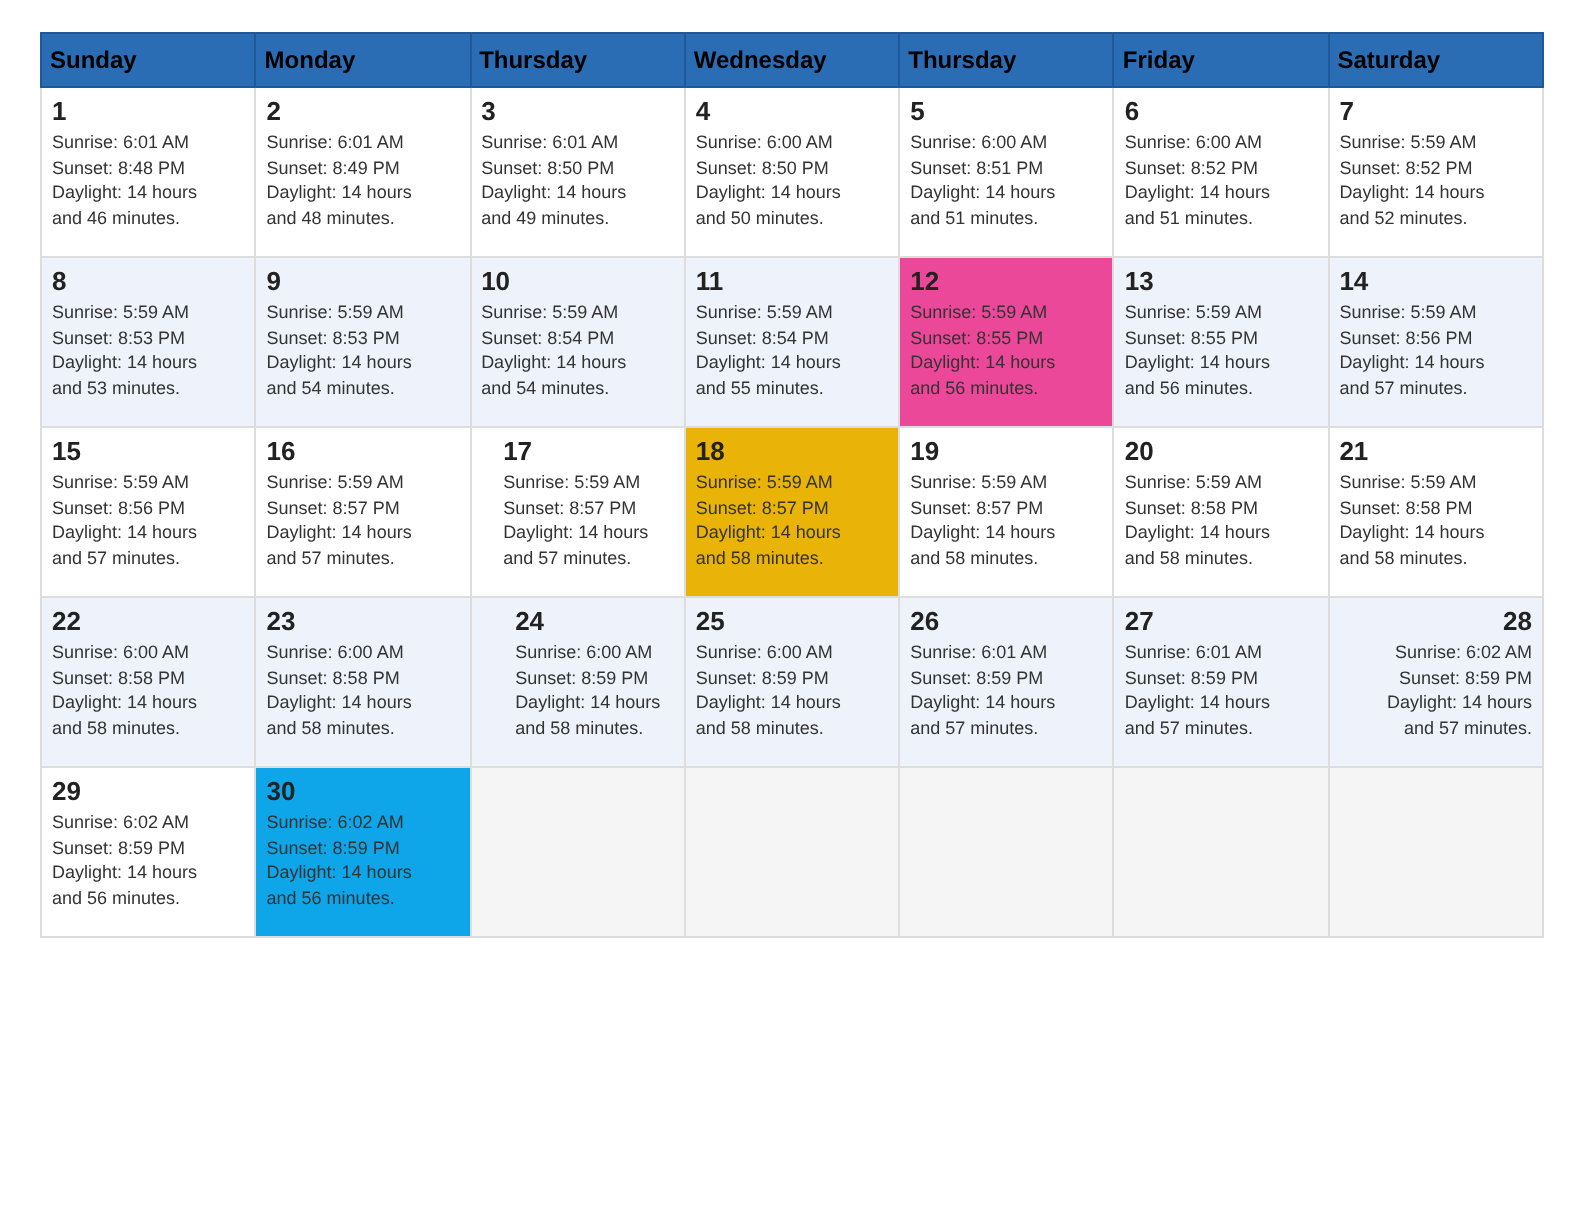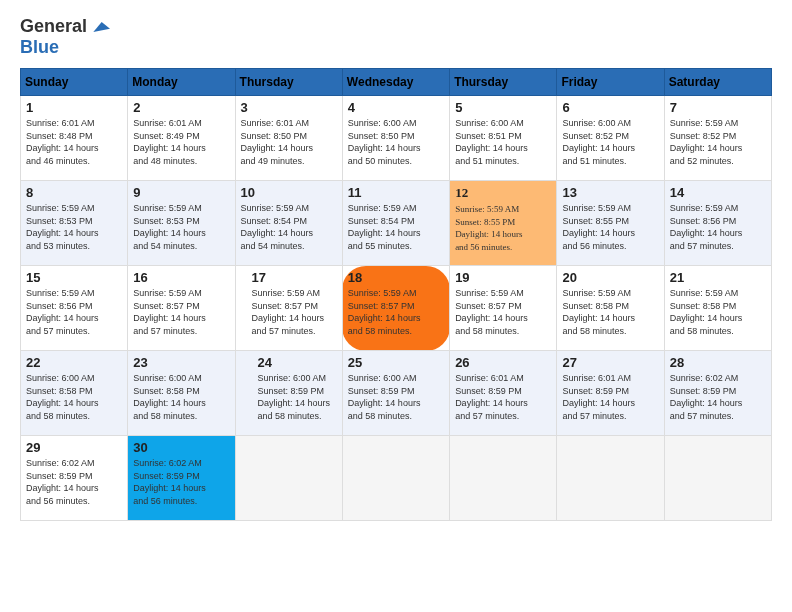--- a/index.html
+++ b/index.html
@@ -99,35 +99,20 @@
     .day-info {
       font-size: 9px;
       color: #333;
       line-height: 1.4;
     }
   </style>
 </head>
 <body>
 
 <div class="page">
-  <div class="header">
-    <div class="logo">
-      <div class="logo-text">
-        <span class="logo-general">General</span>
-        <svg class="logo-icon" viewBox="0 0 24 24">
-          <polygon points="4,18 14,6 24,14" fill="#2a6db5"></polygon>
-        </svg>
-      </div>
-      <span class="logo-blue">Blue</span>
-    </div>
-    <div class="title-section">
-      <div class="month-title"></div>
-      <div class="location"></div>
-    </div>
-  </div>
 
   <table class="calendar">
     <thead>
       <tr>
       <th>Sunday</th>
           <th>Monday</th>
           <th>Thursday</th>
           <th>Wednesday</th>
           <th>Thursday</th>
           <th>Friday</th>
@@ -219,21 +204,21 @@
         </div>
           </td>
           <td style="background: rgb(238, 242, 250);">
             <span class="day-num">11</span>
         <div class="day-info">
           Sunrise: 5:59 AM<br>
           Sunset: 8:54 PM<br>
           Daylight: 14 hours<br>and 55 minutes.
         </div>
           </td>
-          <td style="background: #fdba74; font-family: Liberation Serif, serif;">
+          <td style="background: #ec4899;">
             <span class="day-num">12</span>
         <div class="day-info">
           Sunrise: 5:59 AM<br>
           Sunset: 8:55 PM<br>
           Daylight: 14 hours<br>and 56 minutes.
         </div>
           </td>
           <td style="background: rgb(238, 242, 250);">
             <span class="day-num">13</span>
         <div class="day-info">
@@ -269,21 +254,21 @@
         </div>
           </td>
           <td style="background: rgb(255, 255, 255); padding-left: 16px;">
             <span class="day-num">17</span>
         <div class="day-info">
           Sunrise: 5:59 AM<br>
           Sunset: 8:57 PM<br>
           Daylight: 14 hours<br>and 57 minutes.
         </div>
           </td>
-          <td style="background: #f97316; border-radius: 24px;">
+          <td style="background: #eab308;">
             <span class="day-num">18</span>
         <div class="day-info">
           Sunrise: 5:59 AM<br>
           Sunset: 8:57 PM<br>
           Daylight: 14 hours<br>and 58 minutes.
         </div>
           </td>
           <td style="background: rgb(255, 255, 255);">
             <span class="day-num">19</span>
         <div class="day-info">
@@ -351,21 +336,21 @@
         </div>
           </td>
           <td style="background: rgb(238, 242, 250);">
             <span class="day-num">27</span>
         <div class="day-info">
           Sunrise: 6:01 AM<br>
           Sunset: 8:59 PM<br>
           Daylight: 14 hours<br>and 57 minutes.
         </div>
           </td>
-          <td style="background: rgb(238, 242, 250);">
+          <td style="background: rgb(238, 242, 250); text-align: right;">
             <span class="day-num">28</span>
         <div class="day-info">
           Sunrise: 6:02 AM<br>
           Sunset: 8:59 PM<br>
           Daylight: 14 hours<br>and 57 minutes.
         </div>
           </td>
         </tr>
         <tr>
           <td style="background: rgb(255, 255, 255);">

